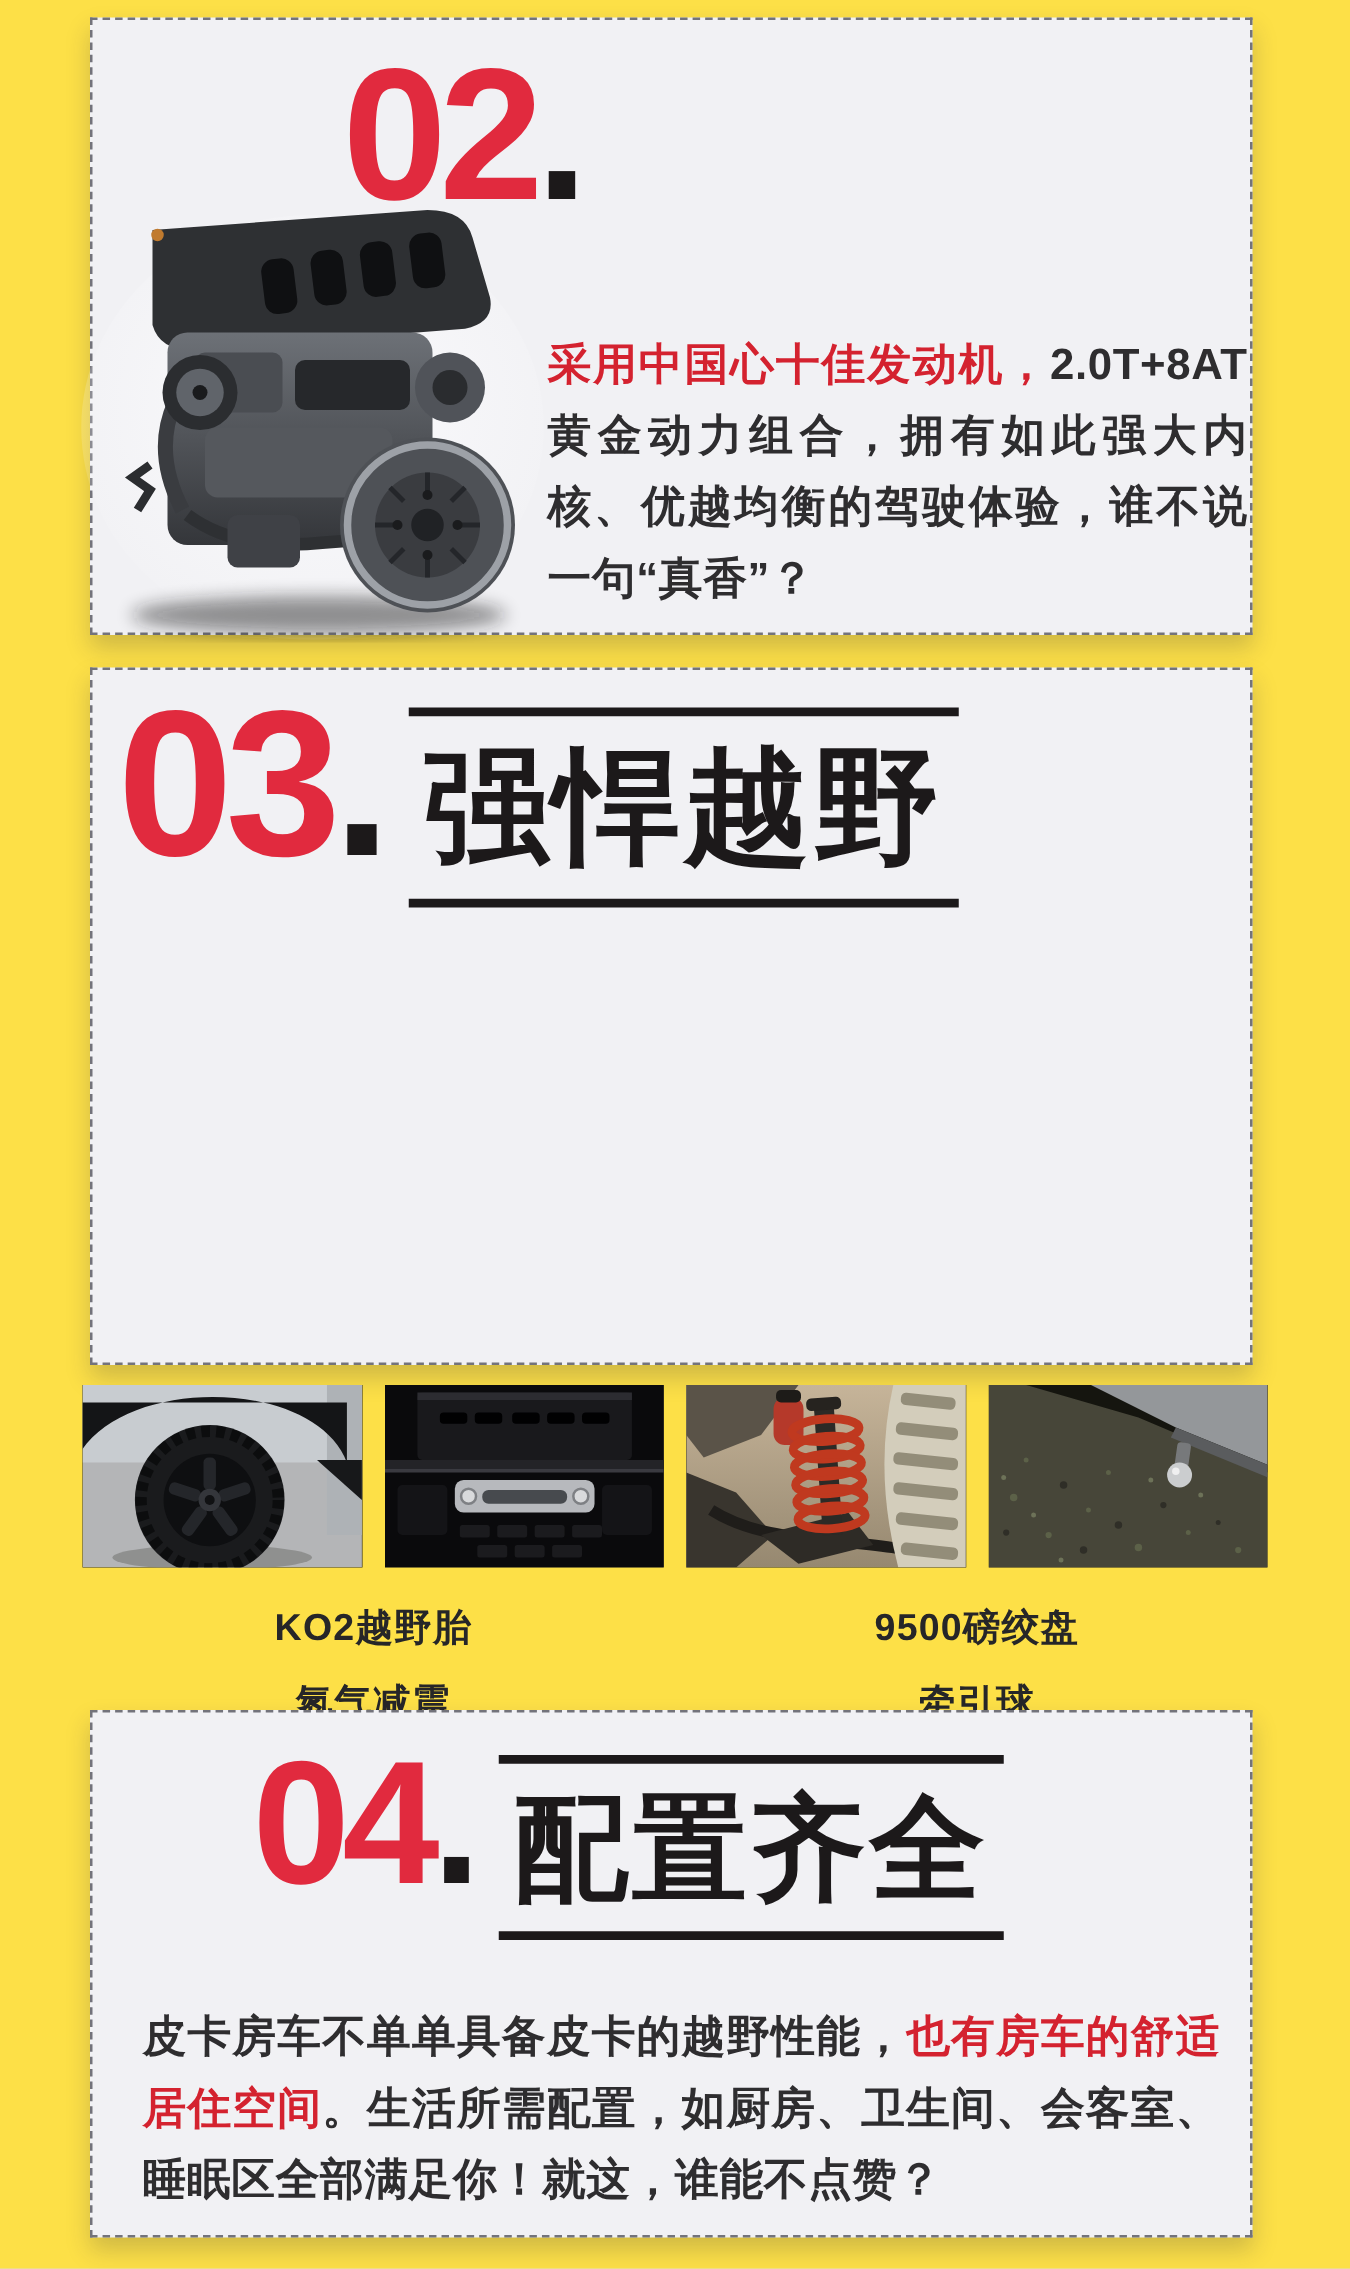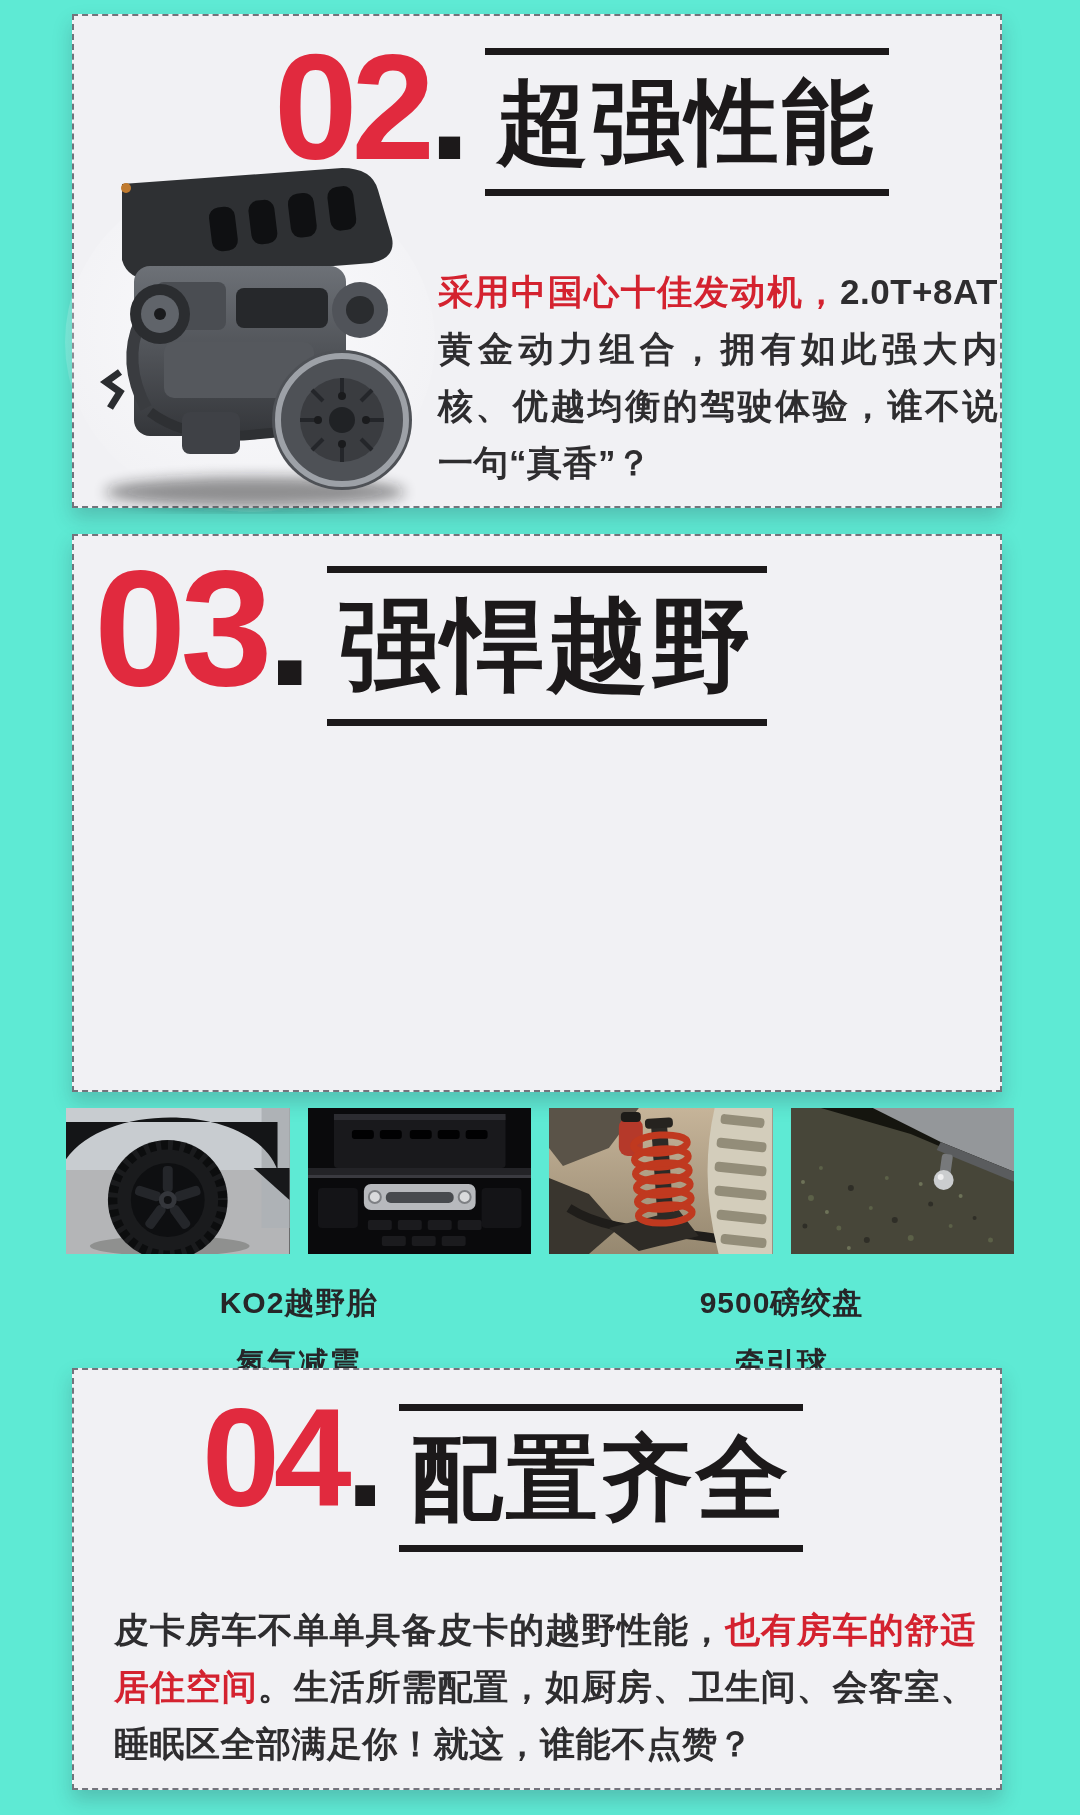--- a/index.html
+++ b/index.html
@@ -1,18 +1,18 @@
 <!DOCTYPE html>
 <html><head>
 <meta charset="utf-8">
 <style>
   html,body{margin:0;padding:0;background:#dcdde1;}
   #page{
     position:relative;width:1080px;height:1815px;margin:0 auto;
-    background:#5eead4;overflow:hidden;
+    background:#fde047;overflow:hidden;
     font-family:"Liberation Sans","DejaVu Sans",sans-serif;
   }
   .card{
     position:absolute;left:72px;width:926px;
     background:#f1f1f4;border:2px dashed #73737b;
     box-shadow:0 10px 18px rgba(45,45,58,.22);
   }
   #card-02{top:14px;height:490px;}
   #card-03{top:534px;height:554px;}
   #card-04{top:1368px;height:418px;}
@@ -73,25 +73,20 @@
   }
 </style>
 </head>
 <body>
 
 <div id="page">
 
   <section class="card" id="card-02">
     <div class="heading">
       <div class="sec-num"><span>02</span><span class="sec-dot">.</span></div>
-      <div class="title-block">
-        <div class="title-rule"></div>
-        <div class="title-text">超强性能</div>
-        <div class="title-rule"></div>
-      </div>
     </div>
 
     <div class="engine-wrap">
       <svg viewBox="0 0 382 352" preserveAspectRatio="none">
         <defs>
           <radialGradient id="eg-halo" cx="50%" cy="45%" r="60%">
             <stop offset="0%" stop-color="#fbfbfd" stop-opacity="0.95"></stop>
             <stop offset="100%" stop-color="#fbfbfd" stop-opacity="0"></stop>
           </radialGradient>
           <linearGradient id="eg-block" x1="0" y1="0" x2="0" y2="1">

